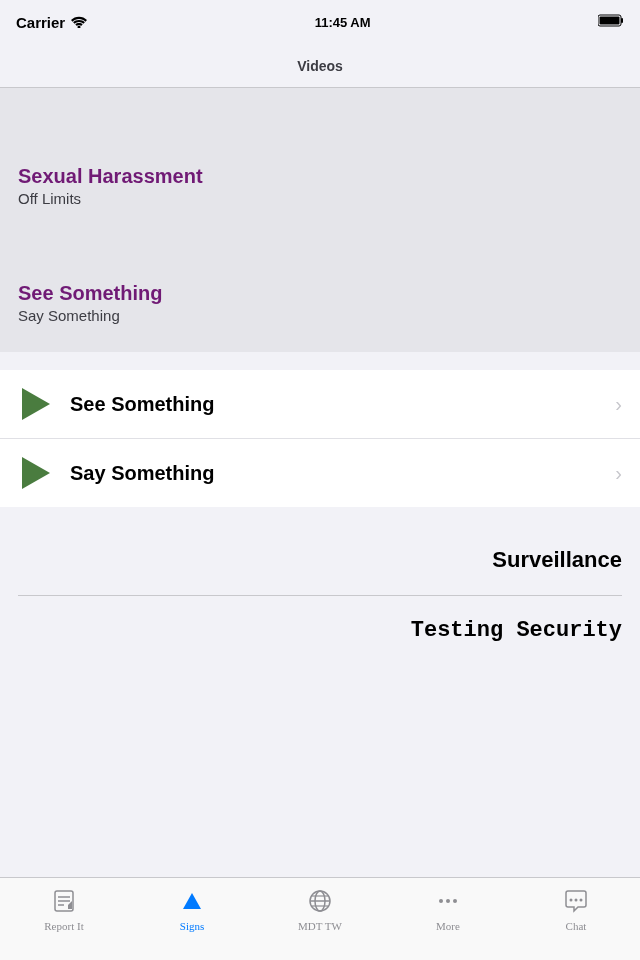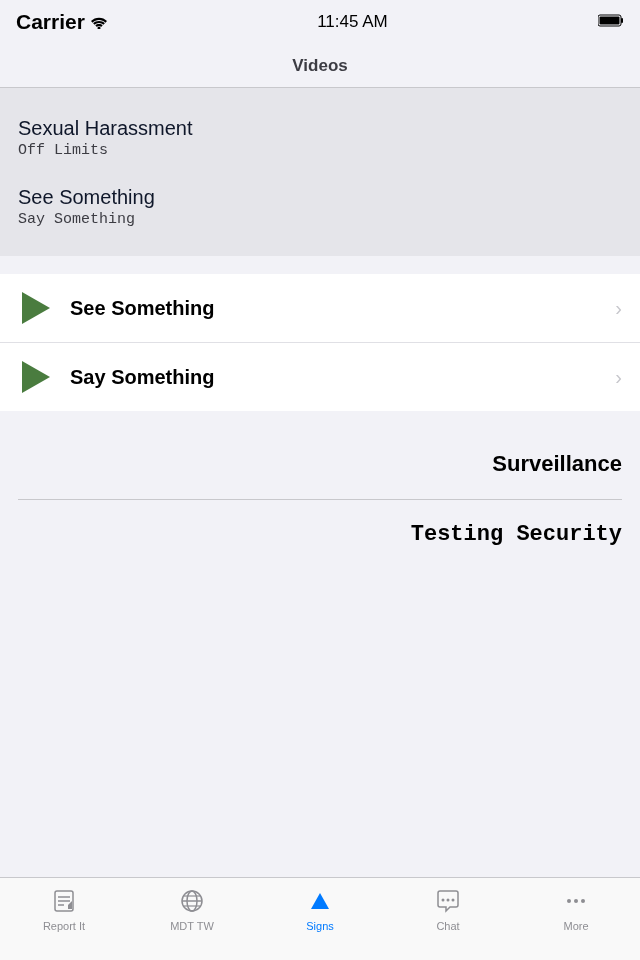--- a/index.html
+++ b/index.html
@@ -18,44 +18,44 @@
       background: #f2f2f7;
       display: flex;
       align-items: center;
       justify-content: space-between;
       padding: 0 16px;
     }
     .status-left {
       display: flex;
       align-items: center;
       gap: 6px;
-      font-size: 21px;
+      font-size: 15px;
       font-weight: 600;
     }
     .status-center {
-      font-size: 17px;
-      font-weight: 400;
+      font-size: 13px;
+      font-weight: 700;
     }
     .status-right {
       display: flex;
       align-items: center;
       gap: 6px;
     }
 
     
     #nav-bar {
       height: 44px;
       background: #f2f2f7;
       border-bottom: 1px solid #c8c8cc;
       display: flex;
       align-items: center;
       justify-content: center;
     }
     #nav-bar-title {
-      font-size: 17px;
+      font-size: 14px;
       font-weight: 600;
       color: #3c3c43;
     }
 
     
     #content {
       height: calc(960px - 44px - 44px - 83px);
       overflow-y: auto;
       background: #f2f2f7;
     }
@@ -67,30 +67,30 @@
     }
     .featured-item {
       padding: 10px 0;
     }
     .featured-item + .featured-item {
       border-top: none;
       padding-top: 16px;
     }
     .featured-title {
       font-size: 20px;
-      font-weight: 400;
-      color: #0f172a;
+      font-weight: 700;
+      color: #701a75;
       line-height: 1.2;
+      margin-top: 48px;
     }
     .featured-subtitle {
       font-size: 15px;
       font-weight: 400;
       color: #3c3c43;
       margin-top: 2px;
-      font-family: Liberation Mono, monospace;
     }
 
     
     .section-divider {
       height: 18px;
       background: #f2f2f7;
     }
 
     
     .video-list {
@@ -165,20 +165,21 @@
       position: absolute;
       bottom: 0;
       left: 0;
       width: 640px;
       height: 83px;
       background: #f9f9f9;
       border-top: 1px solid #c8c8cc;
       display: flex;
       align-items: flex-start;
       padding-top: 8px;
+      font-family: Liberation Serif, serif;
     }
     .tab-item {
       flex: 1;
       display: flex;
       flex-direction: column;
       align-items: center;
       gap: 4px;
       cursor: pointer;
     }
     .tab-icon {
@@ -288,57 +289,57 @@
         <line x1="8" y1="10" x2="20" y2="10" stroke="#8e8e93" stroke-width="1.5"></line>
         <line x1="8" y1="14" x2="20" y2="14" stroke="#8e8e93" stroke-width="1.5"></line>
         <line x1="8" y1="18" x2="14" y2="18" stroke="#8e8e93" stroke-width="1.5"></line>
         <path d="M18 18 L22 14 L22 22 L18 22 Z" fill="#8e8e93"></path>
       </svg>
     </div>
     <span class="tab-label">Report It</span>
   </div>
 
   <div class="tab-item">
+    <div class="tab-icon active">
+      <svg width="28" height="28" viewBox="0 0 28 28">
+        <polygon points="5,22 14,6 23,22" fill="#007aff"></polygon>
+      </svg>
+    </div>
+    <span class="tab-label active">Signs</span>
+  </div>
+
+  <div class="tab-item">
     <div class="tab-icon">
       <svg width="28" height="28" viewBox="0 0 28 28">
         <circle cx="14" cy="14" r="10" fill="none" stroke="#8e8e93" stroke-width="1.5"></circle>
         <ellipse cx="14" cy="14" rx="5" ry="10" fill="none" stroke="#8e8e93" stroke-width="1.5"></ellipse>
         <line x1="4" y1="14" x2="24" y2="14" stroke="#8e8e93" stroke-width="1.5"></line>
         <line x1="5" y1="9" x2="23" y2="9" stroke="#8e8e93" stroke-width="1.2"></line>
         <line x1="5" y1="19" x2="23" y2="19" stroke="#8e8e93" stroke-width="1.2"></line>
       </svg>
     </div>
     <span class="tab-label">MDT TW</span>
   </div>
 
   <div class="tab-item">
-    <div class="tab-icon active">
-      <svg width="28" height="28" viewBox="0 0 28 28">
-        <polygon points="5,22 14,6 23,22" fill="#007aff"></polygon>
-      </svg>
-    </div>
-    <span class="tab-label active">Signs</span>
+    <div class="tab-icon">
+      <svg width="28" height="28" viewBox="0 0 28 28">
+        <circle cx="7" cy="14" r="2" fill="#8e8e93"></circle>
+        <circle cx="14" cy="14" r="2" fill="#8e8e93"></circle>
+        <circle cx="21" cy="14" r="2" fill="#8e8e93"></circle>
+      </svg>
+    </div>
+    <span class="tab-label">More</span>
   </div>
 
   <div class="tab-item">
     <div class="tab-icon">
       <svg width="28" height="28" viewBox="0 0 28 28">
         <path d="M4 6 Q4 4 6 4 L22 4 Q24 4 24 6 L24 18 Q24 20 22 20 L16 20 L12 24 L12 20 L6 20 Q4 20 4 18 Z" fill="none" stroke="#8e8e93" stroke-width="1.5"></path>
         <circle cx="9" cy="13" r="1.5" fill="#8e8e93"></circle>
         <circle cx="14" cy="13" r="1.5" fill="#8e8e93"></circle>
         <circle cx="19" cy="13" r="1.5" fill="#8e8e93"></circle>
       </svg>
     </div>
     <span class="tab-label">Chat</span>
   </div>
 
-  <div class="tab-item">
-    <div class="tab-icon">
-      <svg width="28" height="28" viewBox="0 0 28 28">
-        <circle cx="7" cy="14" r="2" fill="#8e8e93"></circle>
-        <circle cx="14" cy="14" r="2" fill="#8e8e93"></circle>
-        <circle cx="21" cy="14" r="2" fill="#8e8e93"></circle>
-      </svg>
-    </div>
-    <span class="tab-label">More</span>
-  </div>
-
 </div>
 
 </body></html>

